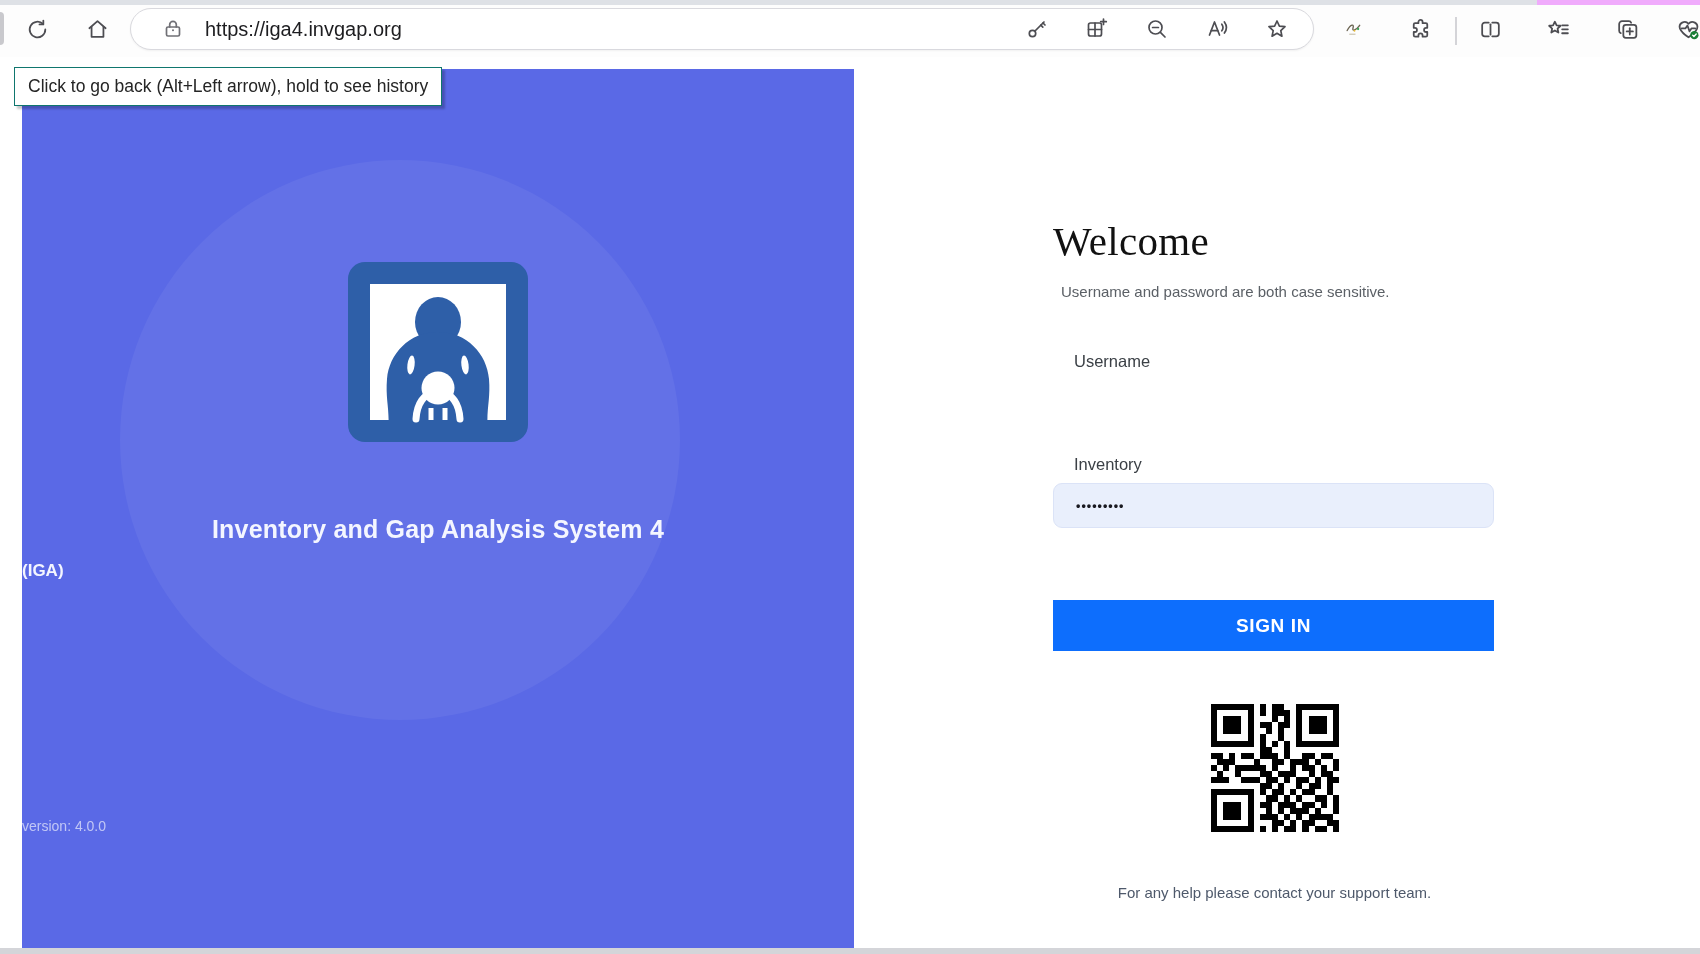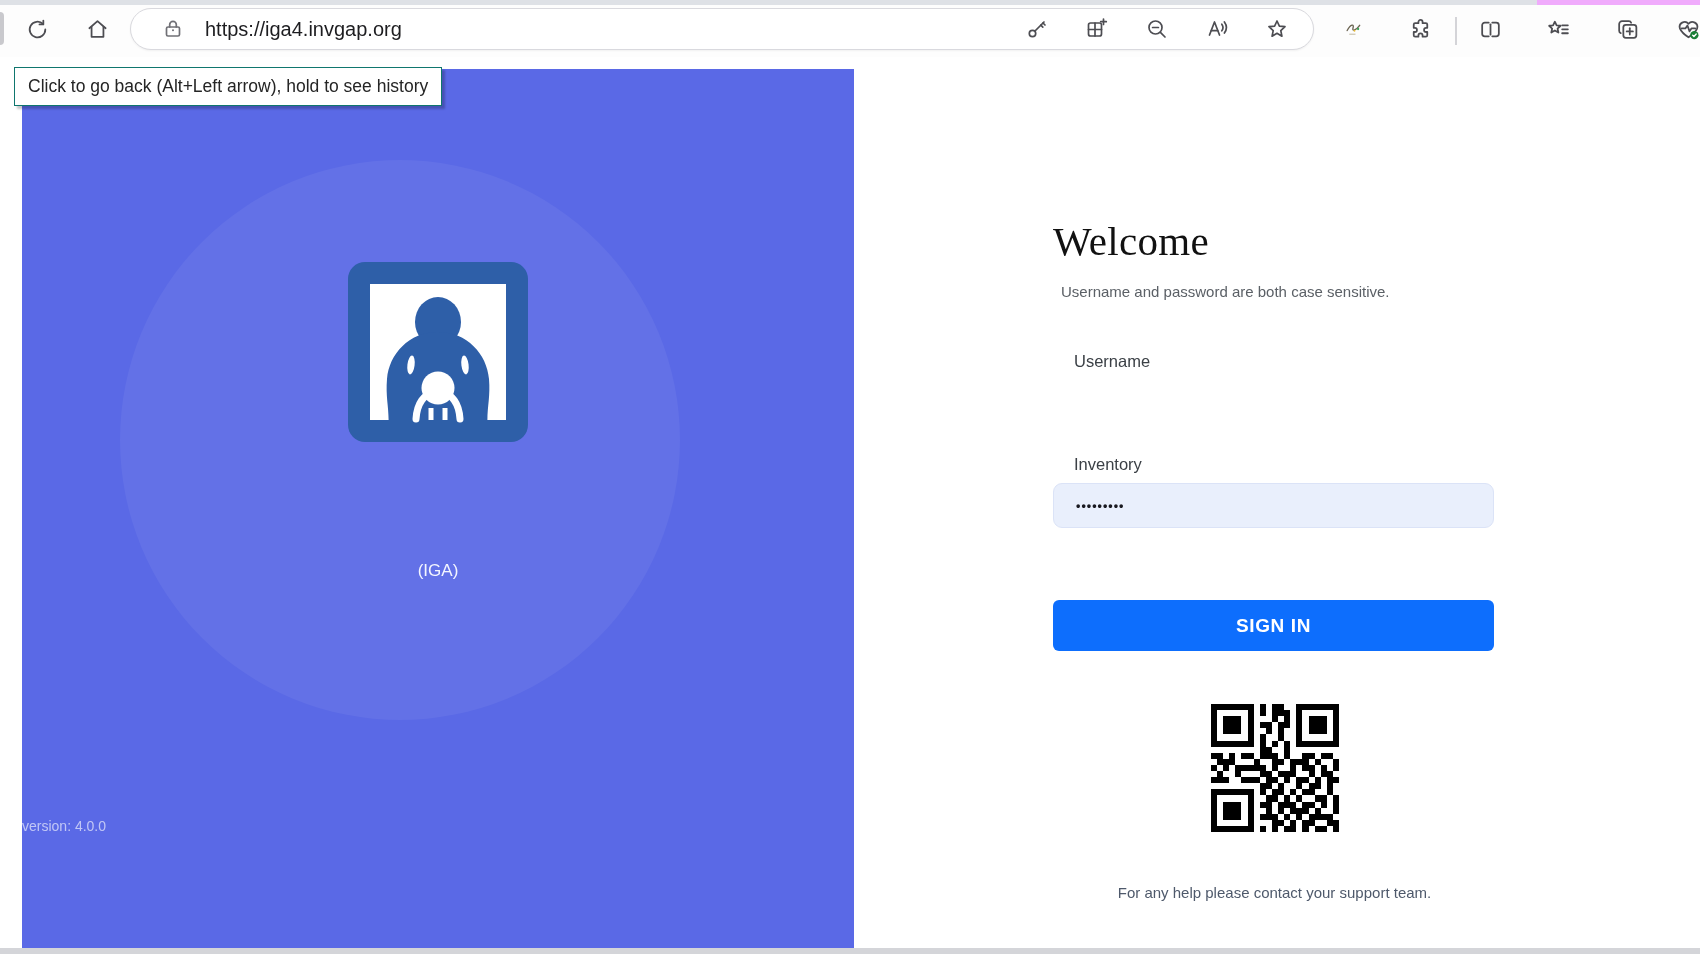--- a/index.html
+++ b/index.html
@@ -35,35 +35,35 @@
   .tooltip{position:absolute;left:14px;top:10px;height:37px;line-height:37px;background:#fff;
            border:1px solid #0f766e;box-shadow:3px 3px 2px rgba(0,0,0,.22);padding:0 13px;
            font-size:17.5px;color:#252525;white-space:nowrap;z-index:6;}
 
   
   .brand{position:absolute;left:22px;top:12px;width:832px;height:879px;background:var(--panel-blue,#5a69e6);overflow:hidden;}
   .halo{position:absolute;left:98px;top:91px;width:560px;height:560px;border-radius:50%;background:rgba(255,255,255,.055);}
   .logo{position:absolute;left:50%;top:193px;transform:translateX(-50%);width:180px;height:180px;}
   .brand-title{position:absolute;left:0;right:0;top:446px;text-align:center;color:#f4f6ff;
                font-size:25px;font-weight:700;letter-spacing:.2px;}
-  .brand-sub{position:absolute;left:0;right:0;top:492px;text-align:center;color:#f4f6ff;font-size:17px;font-weight:400;}
+  .brand-sub{position:absolute;left:0;right:0;top:492px;color:#f4f6ff;font-size:17px;font-weight:700;}
   .brand-version{position:absolute;left:0;right:0;top:749px;color:rgba(255,255,255,.62);font-size:14px;}
 
   
   .login{position:absolute;left:1053px;top:0;width:443px;height:100%;}
   .welcome{position:absolute;left:0;top:160px;font-size:41px;font-weight:400;color:#111;letter-spacing:.3px;margin:0;font-family:Liberation Serif, serif;}
   .note{position:absolute;left:8px;top:226px;font-size:15px;color:#5b6066;margin:0;}
   .field-label{position:absolute;left:1px;font-size:16.5px;color:#3b4046;margin-left:20px;}
   .label-user{top:295px;} .label-pass{top:398px;}
   .text-input{position:absolute;left:0;width:441px;height:45px;box-sizing:border-box;
               background:var(--input-bg,#e9effc);border:1px solid #dbe3f7;border-radius:9px;
               padding:0 0 0 22px;font-family:"Liberation Sans",sans-serif;font-size:14px;color:#6e7481;outline:none;}
   .input-user{top:325px;}
   .input-pass{top:426px;font-size:12.5px;letter-spacing:1px;color:#191920;font-weight:700;}
-  .signin-btn{position:absolute;left:0;top:543px;width:441px;height:51px;border:none;border-radius:6px;
+  .signin-btn{position:absolute;left:0;top:543px;width:441px;height:51px;border:none;border-radius:0;
               background:var(--accent,#0d6efd);color:#fff;font-family:"Liberation Sans",sans-serif;
               font-size:19px;font-weight:700;letter-spacing:.6px;cursor:pointer;}
   .qr-wrap{position:absolute;left:50%;top:647px;transform:translateX(-50%);width:128px;height:128px;background:#fff;}
   .help-text{position:absolute;left:0;right:0;top:827px;text-align:center;font-size:15px;color:#4e596b;margin:0;}
 </style>
 </head>
 <body>
 
 <div class="screen">
 
@@ -204,20 +204,21 @@
           <g fill="none" stroke="#ffffff" stroke-width="7" stroke-linecap="round">
             <path d="M68 157c1-16 7.5-24 20-29"></path>
             <path d="M112 157c-1-16-7.5-24-20-29"></path>
           </g>
           <g stroke="#ffffff" stroke-width="5">
             <line x1="83" y1="146" x2="83" y2="158"></line>
             <line x1="97" y1="146" x2="97" y2="158"></line>
           </g>
         </svg>
       </div>
+      <div class="brand-title">Inventory and Gap Analysis System 4</div>
       <div class="brand-sub">(IGA)</div>
       <div class="brand-version">version: 4.0.0</div>
     </aside>
 
     <main class="login">
       <h1 class="welcome">Welcome</h1>
       <p class="note">Username and password are both case sensitive.</p>
 
       <label class="field-label label-user">Username</label>
 

